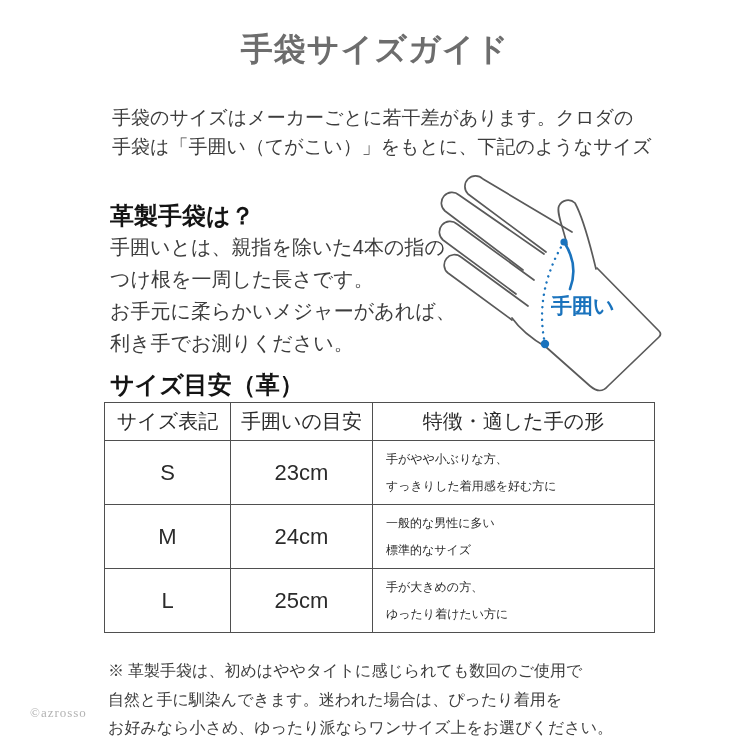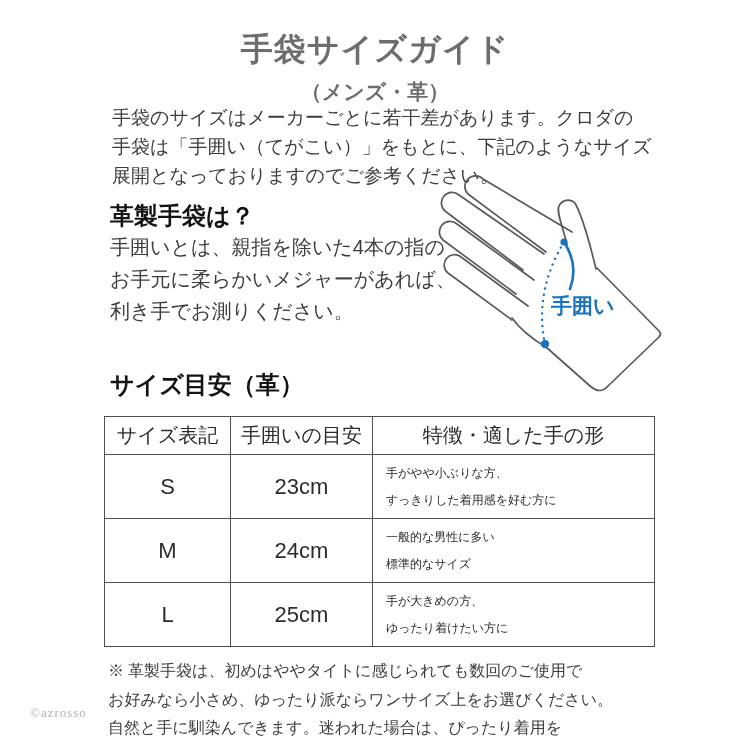--- a/index.html
+++ b/index.html
@@ -23,21 +23,21 @@
 
   
   .glove-figure { position:absolute; left:420px; top:168px; width:300px; height:232px; }
   .glove-figure svg { display:block; width:100%; height:100%; }
   .glove-label-text { font-family:"Liberation Sans","DejaVu Sans",sans-serif; font-weight:bold; }
 
   
   .size-heading { position:absolute; left:110px; top:365px; font-size:24px; font-weight:bold; color:#141414;text-align:right; }
 
   table.size-table {
-    position:absolute; left:104px; top:412px; width:550px;
+    position:absolute; left:104px; top:398px; width:550px;
     border-collapse:collapse; table-layout:fixed; background:#fff;
   }
   .size-table th, .size-table td { border:1.5px solid #4f4f4f; color:#2b2b2b; }
   .size-table col.c1 { width:126px; }
   .size-table col.c2 { width:142px; }
   .size-table col.c3 { width:282px; }
   .size-table th { height:38px; font-size:20px; font-weight:normal; text-align:center; vertical-align:middle; }
   .size-table td { height:64px; vertical-align:middle; }
   .size-table td.center { text-align:center; font-size:22px; }
   .size-table td.desc { font-size:12px; line-height:27px; padding-left:13px; }
@@ -50,32 +50,31 @@
   .watermark { position:absolute; left:30px; top:701px; font-family:"Liberation Serif","DejaVu Serif",serif;
                font-size:13px; color:#b2b2b2; letter-spacing:1px; }
 </style>
 </head>
 <body>
 
 <div class="page">
 
   <div class="title-block">
     <div class="main-title">手袋サイズガイド</div>
-    <div class="sub-title">（メンズ・革）</div>
   </div>
 
   <div class="intro">
     <div>手袋のサイズはメーカーごとに若干差があります。クロダの</div>
     <div>手袋は「手囲い（てがこい）」をもとに、下記のようなサイズ</div>
-    <div>展開となっておりますのでご参考ください。</div>
   </div>
 
   <div class="tegakoi-heading">革製手袋は？</div>
   <div class="tegakoi-body">
     <div>手囲いとは、親指を除いた4本の指の</div>
+    <div>つけ根を一周した長さです。</div>
     <div>お手元に柔らかいメジャーがあれば、</div>
     <div>利き手でお測りください。</div>
   </div>
 
   <div class="glove-figure">
     <svg viewBox="0 0 300 232" xmlns="http://www.w3.org/2000/svg">
       <g fill="none" stroke="#5a5a5a" stroke-width="1.7" stroke-linecap="round" stroke-linejoin="round">
 
         <path d="M 152,60 L 63,7 A 10.5,10.5 0 0 0 48,22 L 126,80"></path>
 
@@ -137,19 +136,19 @@
         <td class="desc">
           <div>手が大きめの方、</div>
           <div>ゆったり着けたい方に</div>
         </td>
       </tr>
     </tbody>
   </table>
 
   <div class="footnote">
     <div>※ 革製手袋は、初めはややタイトに感じられても数回のご使用で</div>
+    <div>自然と手に馴染んできます。迷われた場合は、ぴったり着用を</div>
     <div>お好みなら小さめ、ゆったり派ならワンサイズ上をお選びください。</div>
-    <div>自然と手に馴染んできます。迷われた場合は、ぴったり着用を</div>
   </div>
 
   <div class="watermark">©azrosso</div>
 
 </div>
 
 </body></html>

